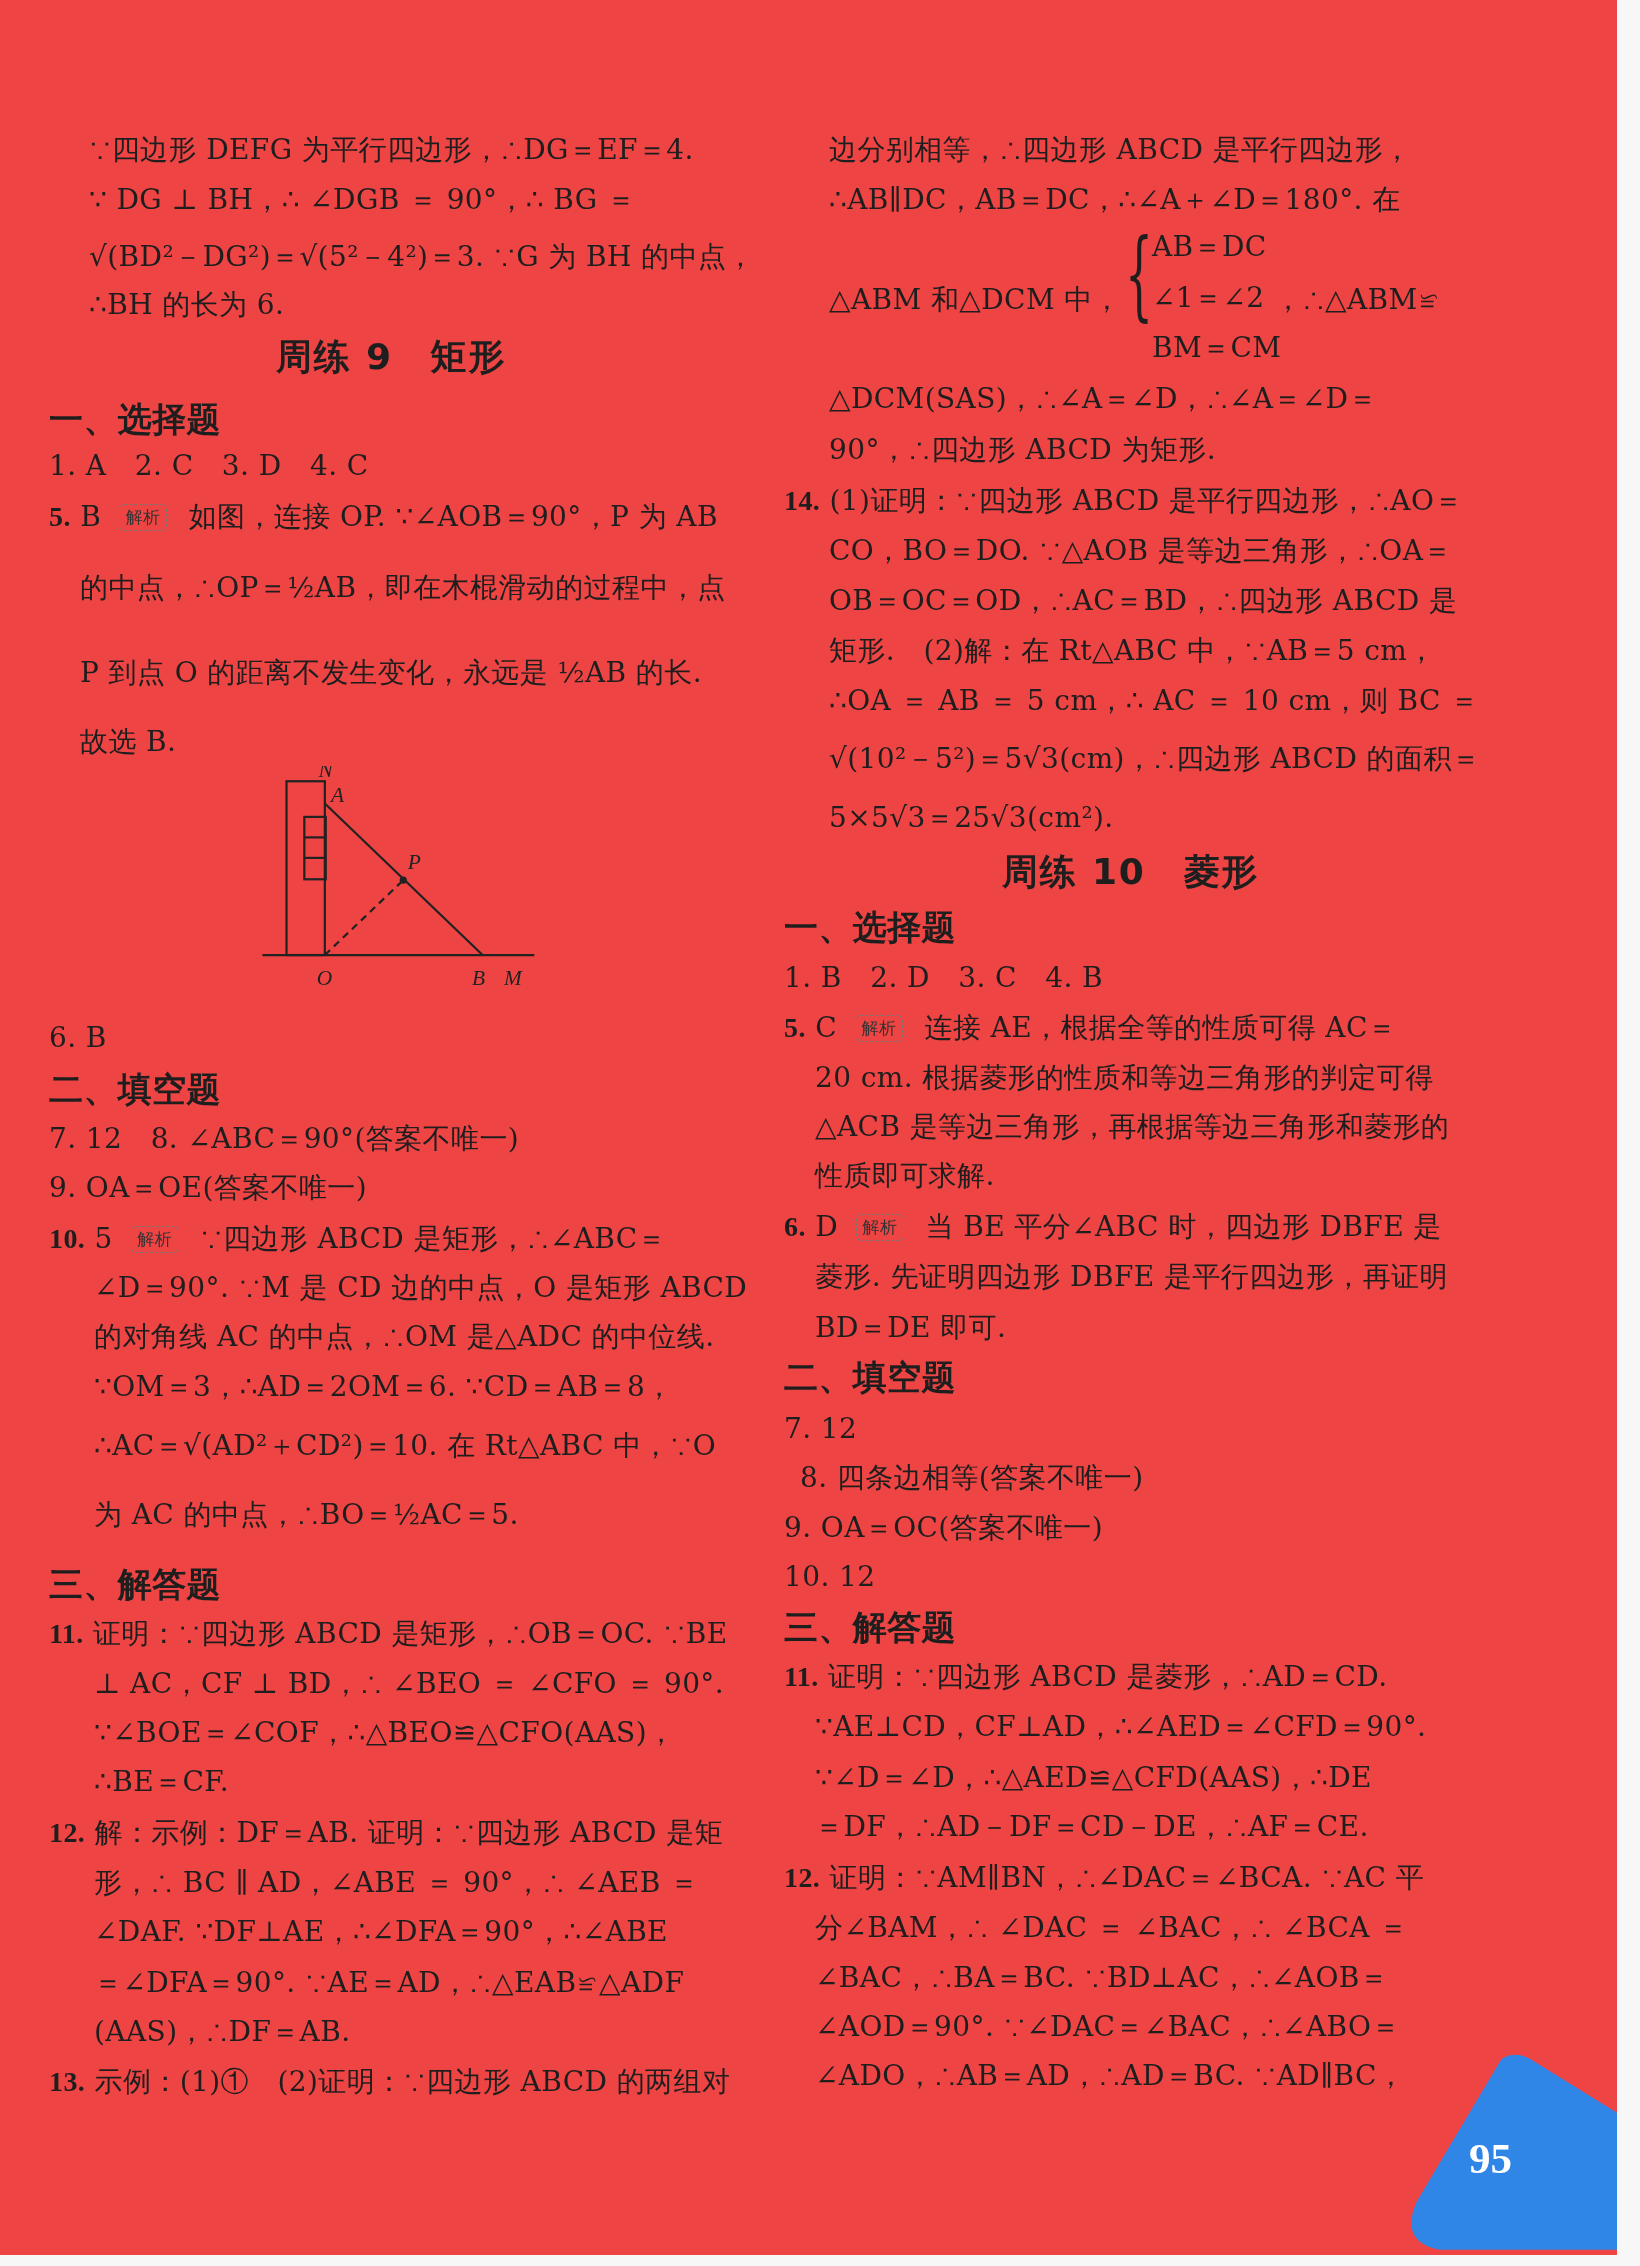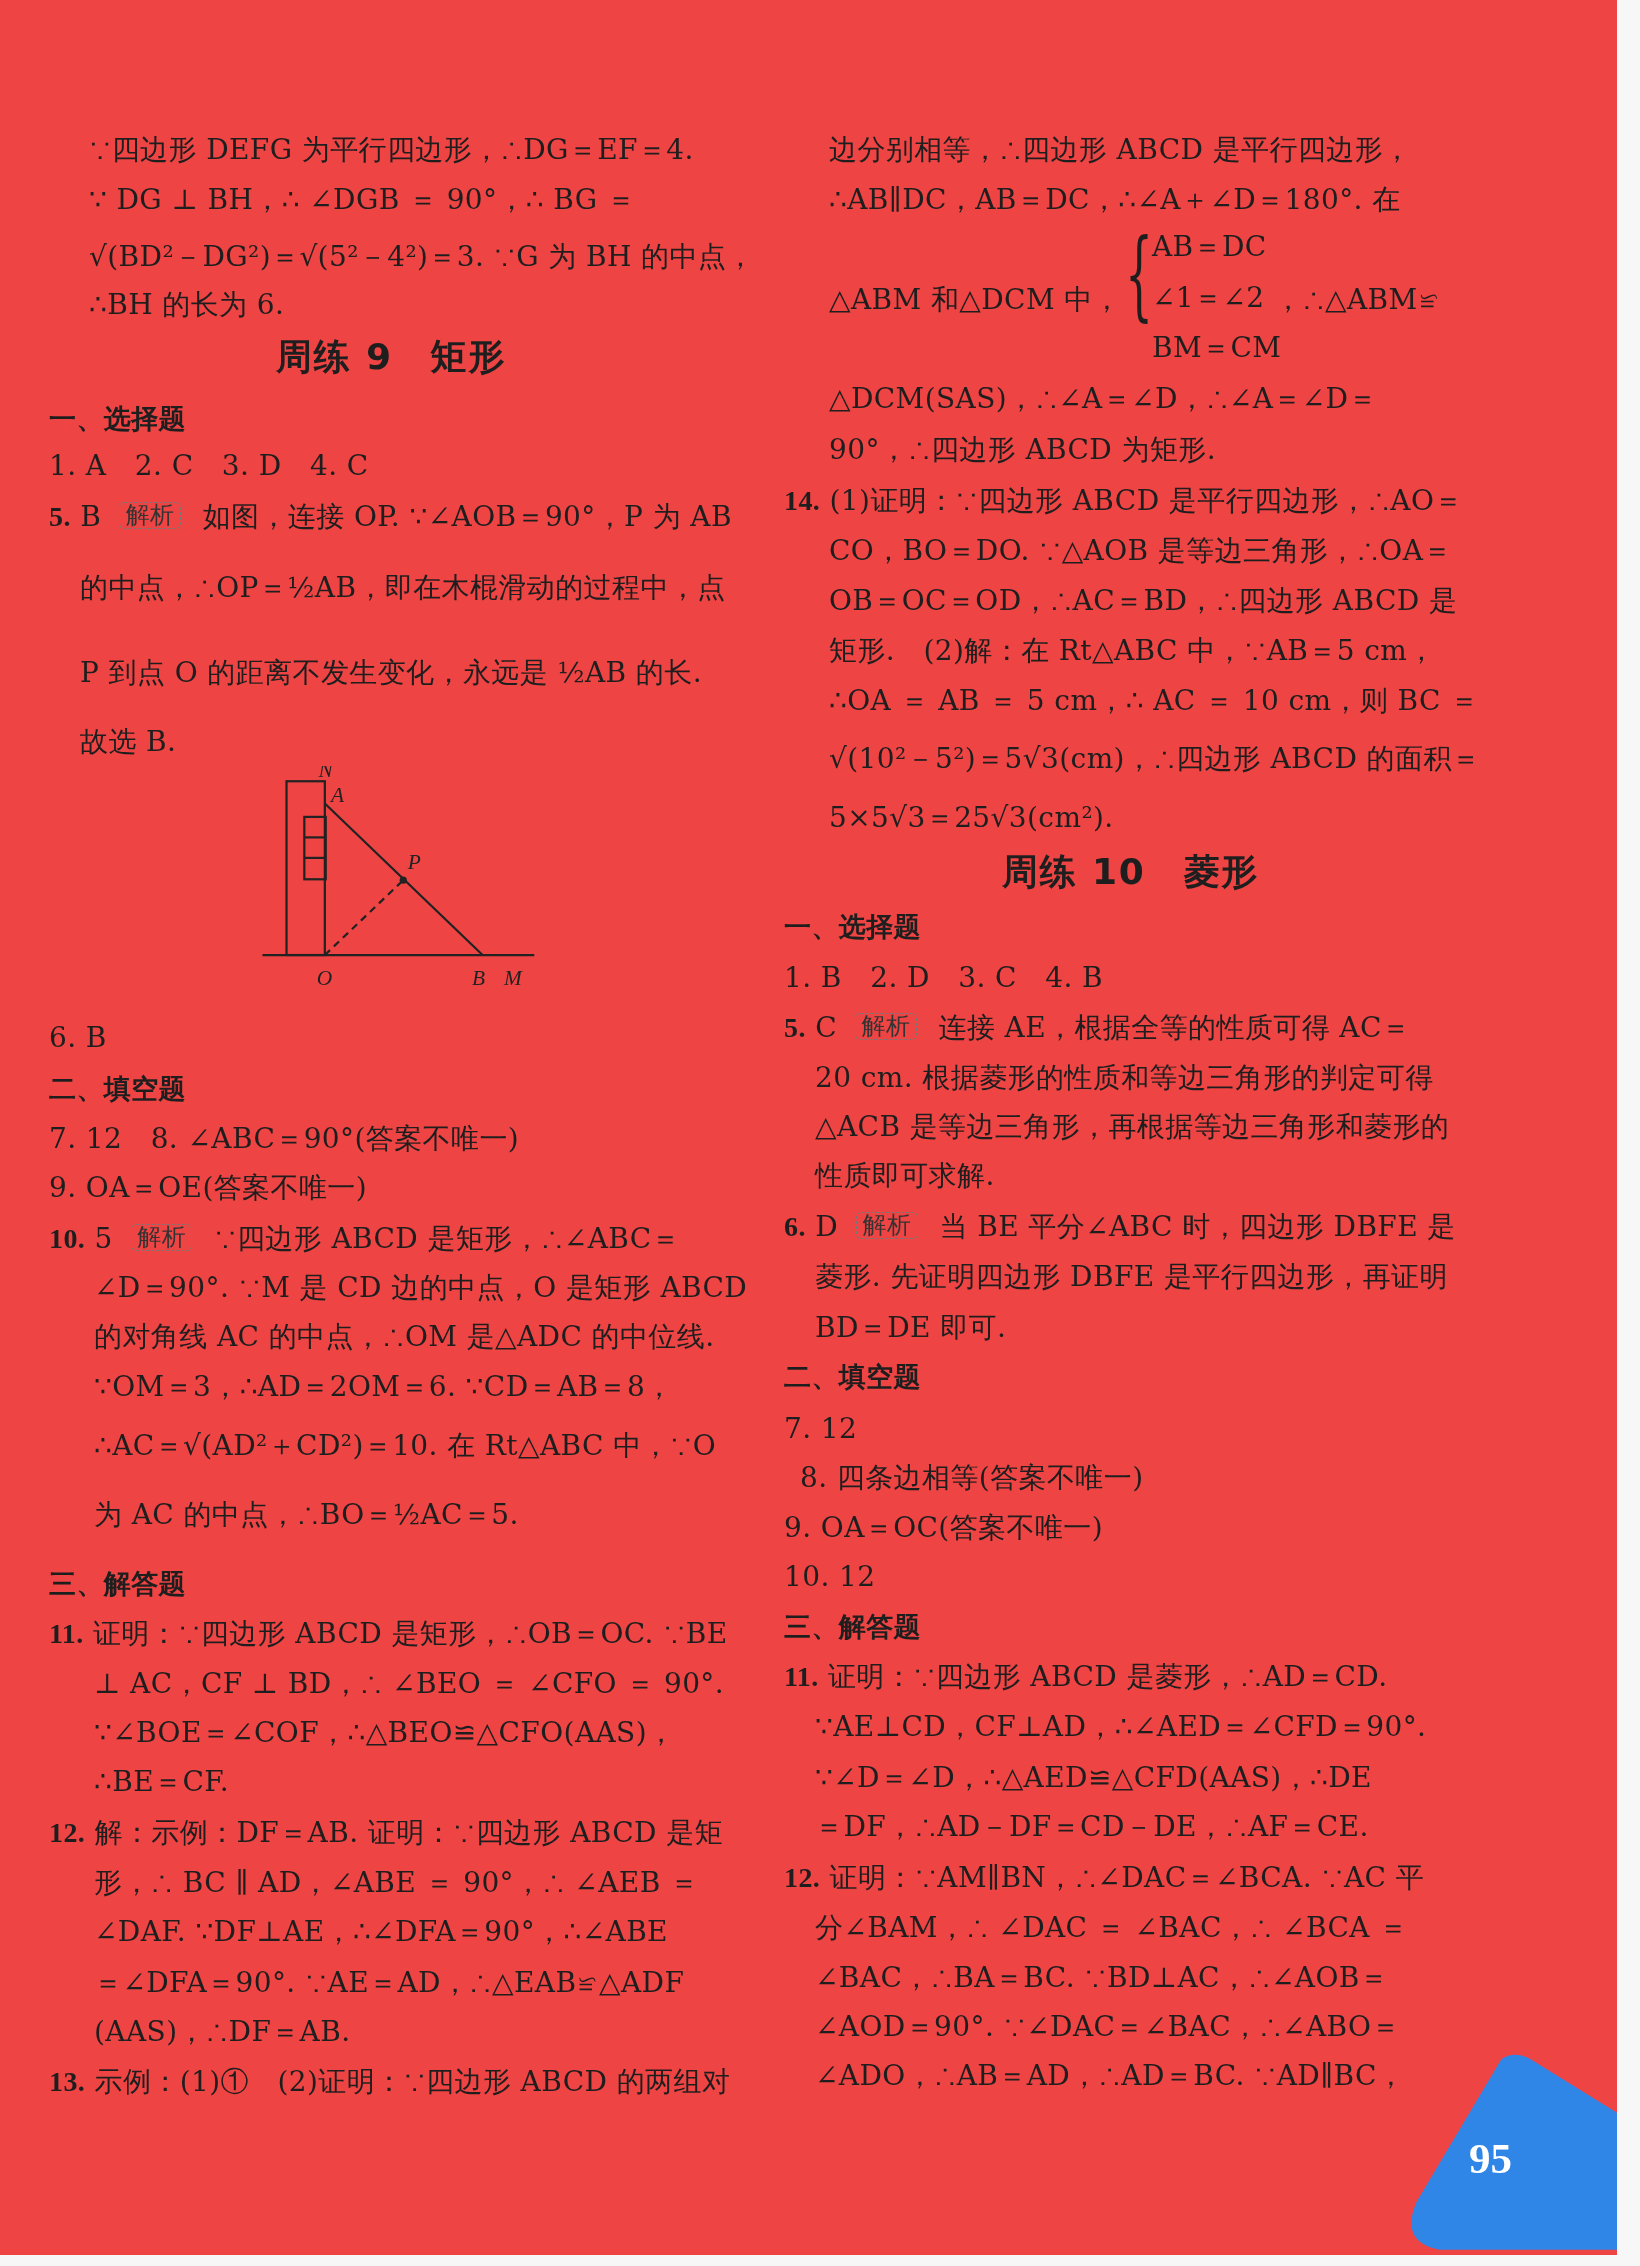--- a/index.html
+++ b/index.html
@@ -11,24 +11,24 @@
   }
   .page {
     position:absolute; left:0; top:0; width:1617px; height:2255px;
     background:#ef4444;
   }
   .line {
     position:absolute; white-space:nowrap;
     font-size:28px; line-height:36px; letter-spacing:0.4px;
   }
   .num { font-weight:bold; font-family:"Liberation Serif",serif; }
-  .sec { font-weight:bold; font-family:"DejaVu Sans","Liberation Sans",sans-serif; font-size:27px; }
+  .sec { font-weight:bold; font-family:"DejaVu Sans","Liberation Sans",sans-serif; font-size:34px; }
   .title { font-weight:bold; font-family:"DejaVu Sans","Liberation Sans",sans-serif; font-size:36px; letter-spacing:1.8px; }
   .tag {
-    display:inline-block; font-size:24px; line-height:25px; padding:0 5.3px;
+    display:inline-block; font-size:17px; line-height:25px; padding:0 5.3px;
     border:1.3px dashed #777; border-radius:5.3px; margin:0 12.5px 0 9px;
     font-family:"DejaVu Sans",sans-serif; vertical-align:2.7px; color:#333;
   }
   .brace-wrap { position:absolute; }
   .brace { position:absolute; font-size:98px; line-height:98px; font-family:"DejaVu Serif",serif; transform:scaleX(0.45); transform-origin:left top; }
   .figure { position:absolute; left:258px; top:766px; width:303px; height:223px; }
   .badge { position:absolute; left:1399px; top:2050px; width:218px; height:200px; }
   .badge-num { position:absolute; left:1469px; top:2134px; font-size:43px; font-weight:bold; color:#ffffff; font-family:"Liberation Serif","DejaVu Serif",serif; }
 </style>
 </head>

